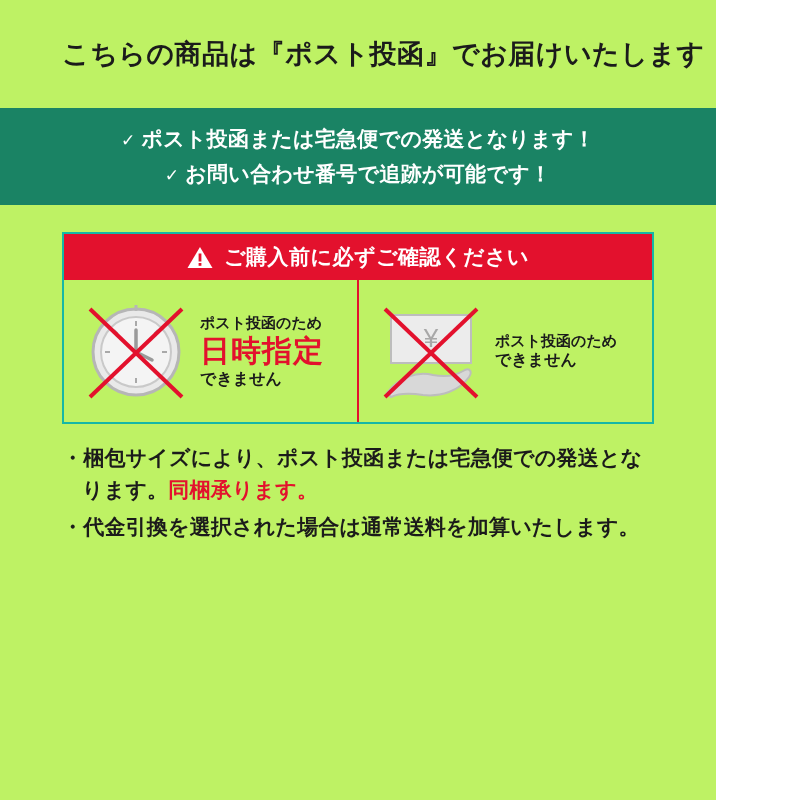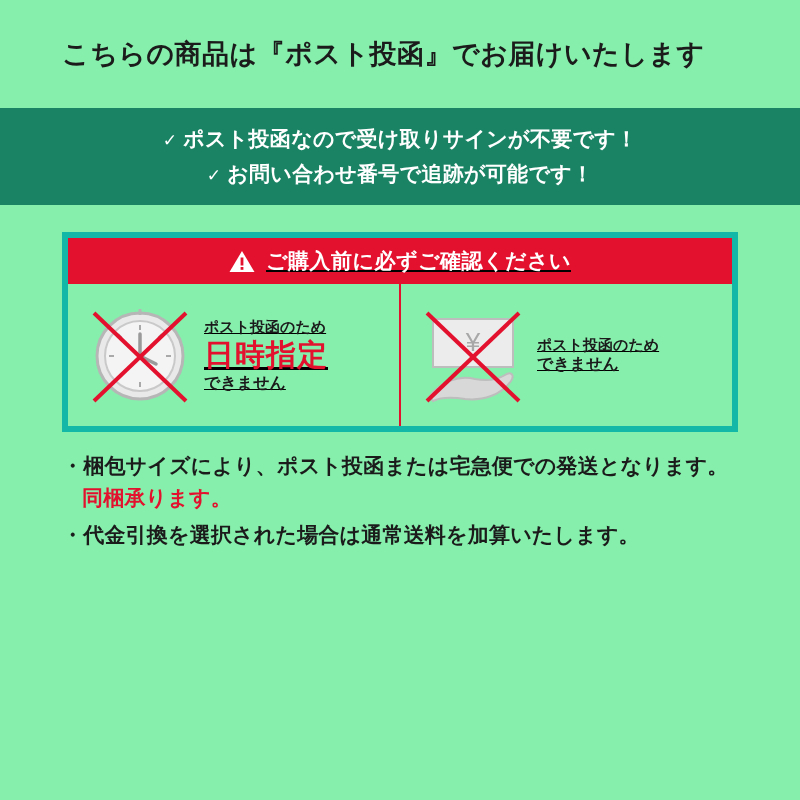--- a/index.html
+++ b/index.html
@@ -6,23 +6,23 @@
     margin: 0;
     padding: 0;
     background: #ffffff;
   }
   body {
     font-family: "Liberation Sans", "DejaVu Sans", sans-serif;
     -webkit-font-smoothing: antialiased;
   }
   .page {
     position: relative;
-    width: 800px;
+    width: 716px;
     height: 800px;
-    background: #86efac;
+    background: #bef264;
     box-sizing: border-box;
     overflow: hidden;
   }
 
   
   .header {
     height: 108px;
     display: flex;
     align-items: center;
     padding-left: 62px;
@@ -60,23 +60,22 @@
     margin-right: 6px;
     font-weight: bold;
   }
 
   
   .warn-wrap {
     padding: 27px 62px 0 62px;
     box-sizing: border-box;
   }
   .warn-box {
-    border: 6px solid #14b8a6;
-    box-sizing: border-box;
-    text-decoration: underline;
+    border: 2px solid #14b8a6;
+    box-sizing: border-box;
   }
   .warn-head {
     background: #e3112d;
     height: 46px;
     display: flex;
     align-items: center;
     justify-content: center;
     gap: 11px;
   }
   .warn-head-text {
@@ -180,21 +179,21 @@
 
 <div class="page">
 
   <div class="header">
     <div class="header-title">こちらの商品は『ポスト投函』でお届けいたします</div>
   </div>
 
   <div class="green-band">
     <div class="green-line">
       <span class="check-mark">✓</span>
-      <span>ポスト投函なので受け取りサインが不要です！</span>
+      <span>ポスト投函または宅急便での発送となります！</span>
     </div>
     <div class="green-line">
       <span class="check-mark">✓</span>
       <span>お問い合わせ番号で追跡が可能です！</span>
     </div>
   </div>
 
   <div class="warn-wrap">
     <div class="warn-box">
 

